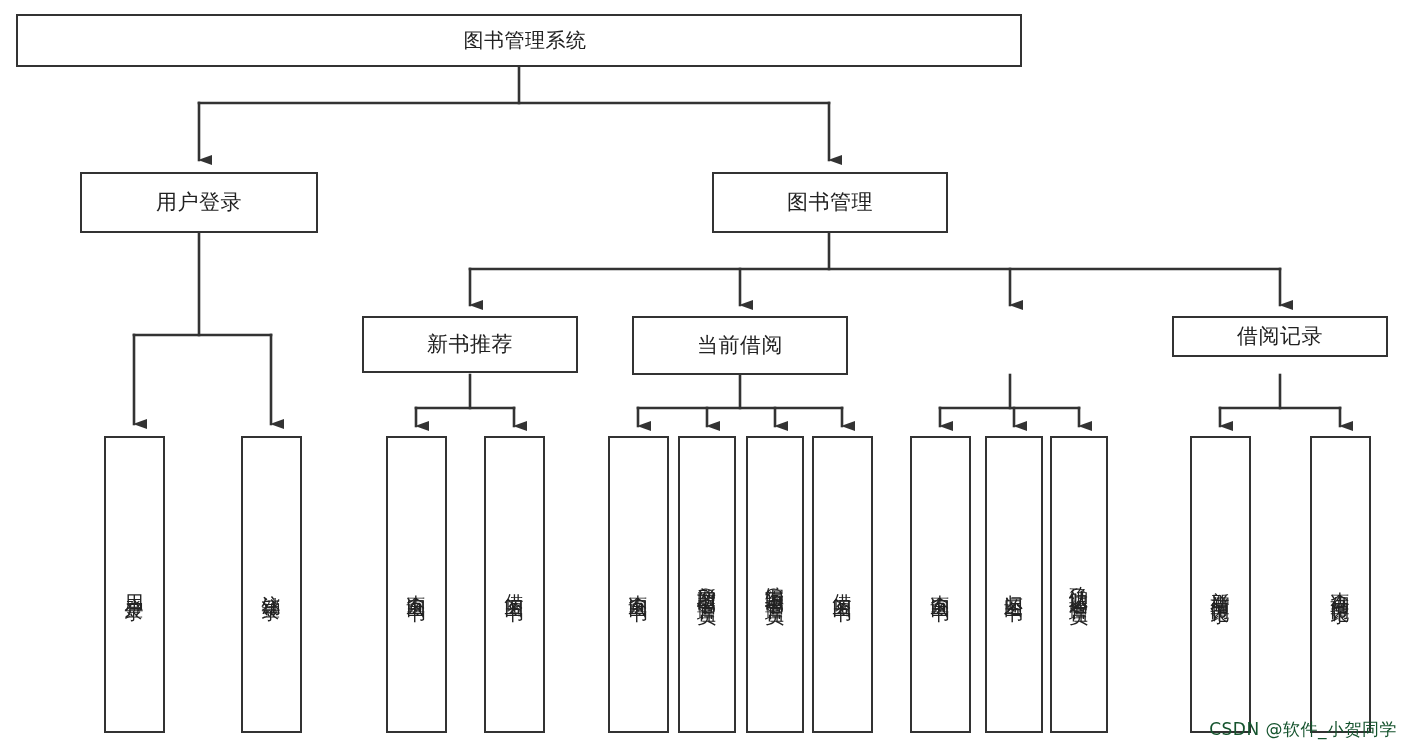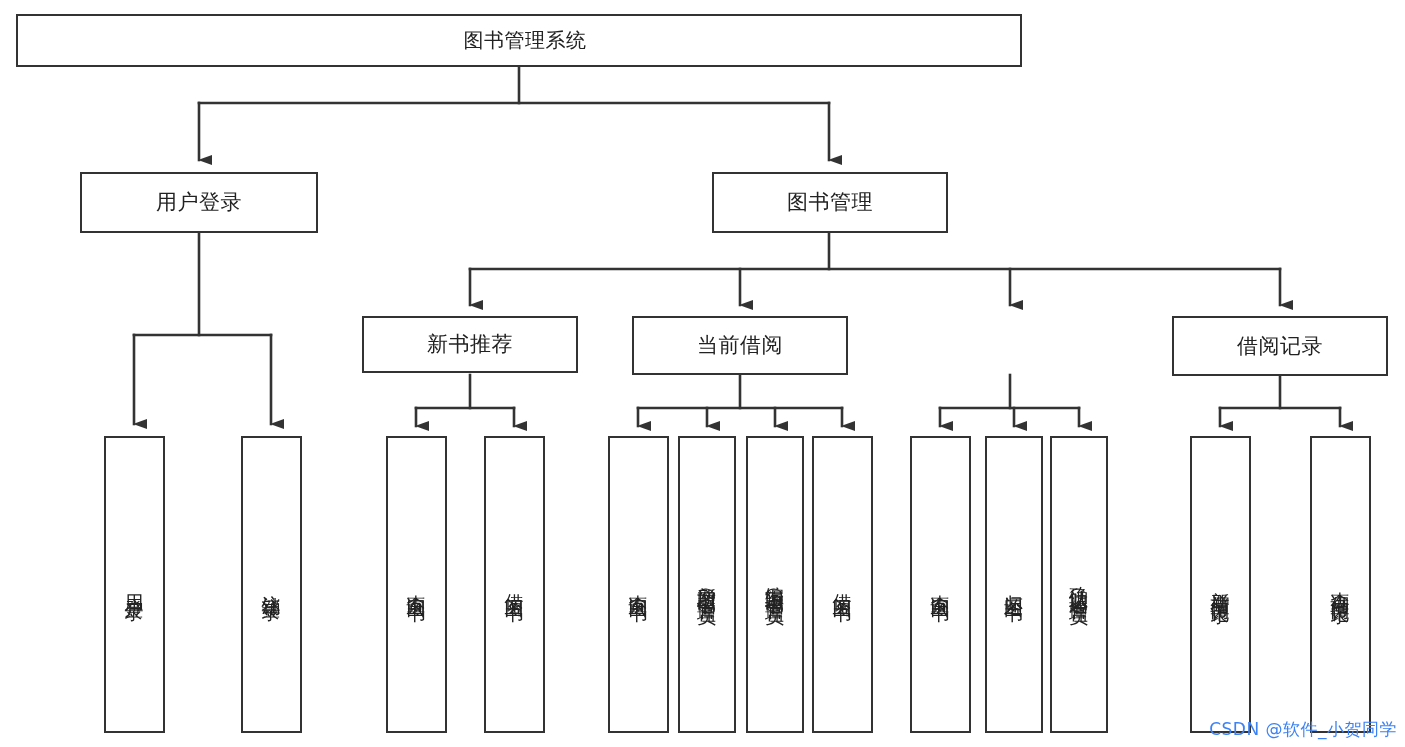--- a/index.html
+++ b/index.html
@@ -62,21 +62,21 @@
     text-align: center;
   }
   .htext {
     white-space: nowrap;
   }
   .watermark {
     position: absolute;
     right: 8px;
     bottom: 6px;
     font-size: 17px;
-    color: #3b82f6;
+    color: #14532d;
     white-space: nowrap;
     letter-spacing: 0.5px;
   }
 </style>
 </head>
 <body>
 
 <div id="canvas">
 
   <svg id="edges" viewBox="0 0 1405 747" xmlns="http://www.w3.org/2000/svg">
@@ -142,21 +142,21 @@
   <div class="node h" style="left:712px; top:172px; width:236px; height:61px;align-items:center;">
     <span class="htext">图书管理</span>
   </div>
 
   <div class="node h" style="left:362px; top:316px; width:216px; height:57px;">
     <span class="htext">新书推荐</span>
   </div>
   <div class="node h" style="left:632px; top:316px; width:216px; height:59px;">
     <span class="htext">当前借阅</span>
   </div>
-  <div class="node h" style="left:1172px; top:316px; width:216px; height:60px;">
+  <div class="node h" style="left:1172px; top:316px; width:216px; height:41px;">
     <span class="htext">借阅记录</span>
   </div>
 
   <div class="node v" style="left:104px; top:436px; width:61px; height:297px;">
     <span class="vtext">用户登录</span>
   </div>
   <div class="node v" style="left:241px; top:436px; width:61px; height:297px;">
     <span class="vtext">注销登录</span>
   </div>
 

